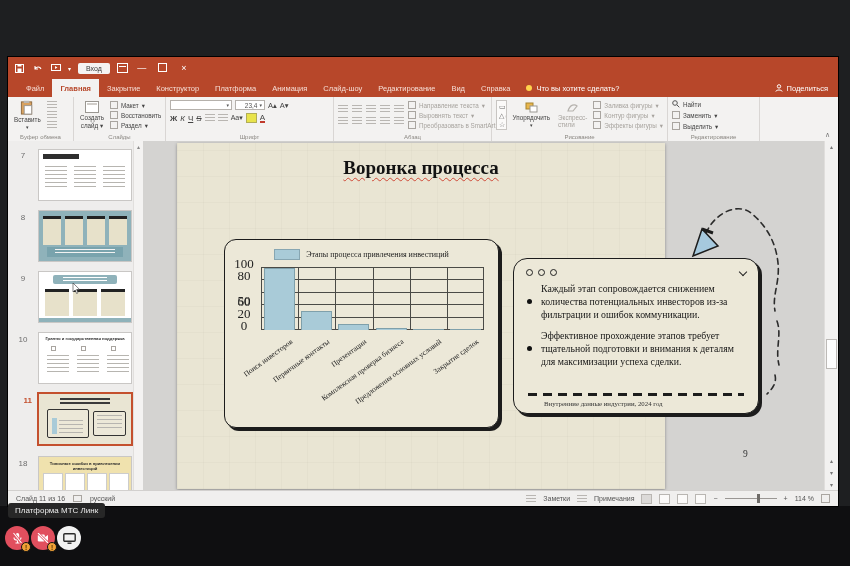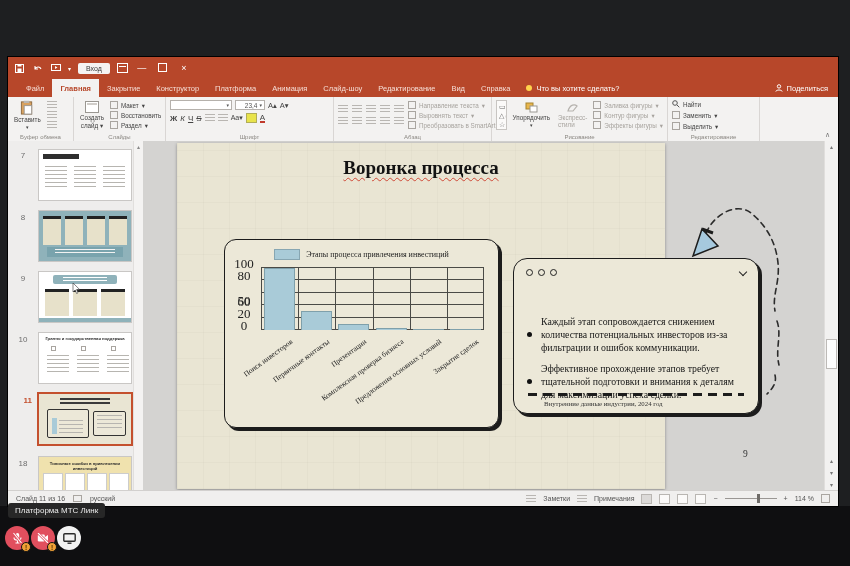--- a/index.html
+++ b/index.html
@@ -69,21 +69,21 @@
   .chart-plot{position:absolute;left:36px;right:14px;top:28px;height:62px;}
   .hgrid{position:absolute;left:0;right:0;height:1px;background:#4a4a46;}
   .vgrid{position:absolute;top:0;bottom:0;width:1px;background:#4a4a46;}
   .bar{position:absolute;bottom:0;background:var(--bar,#a9cbd8);border:1px solid rgba(50,80,90,.35);border-bottom:none;box-sizing:border-box;}
   .ytick{position:absolute;left:-30px;width:26px;text-align:center;font-size:13px;color:#222;}
   .chart-xlabels{position:absolute;left:36px;right:14px;top:93px;height:92px;}
   .xlab{position:absolute;width:130px;text-align:right;font-size:7.5px;color:#222;transform:rotate(-36deg);transform-origin:100% 0;white-space:nowrap;}
   .winrow{position:absolute;top:7px;left:12px;right:12px;height:12px;display:flex;align-items:center;gap:5px;}
   .circ{width:7px;height:7px;border-radius:50%;border:1.3px solid #222;box-sizing:border-box;}
   .chev{margin-left:auto;width:5px;height:5px;border-right:1.4px solid #222;border-bottom:1.4px solid #222;transform:rotate(45deg);}
-  .bullets{position:absolute;top:23px;left:13px;right:9px;margin-top:33px;}
+  .bullets{position:absolute;top:23px;left:13px;right:9px;}
   .bullet{display:flex;align-items:center;gap:9px;margin-bottom:8px;}
   .dot{width:5px;height:5px;border-radius:50%;background:#111;flex:0 0 auto;}
   .btext{font-size:9.8px;line-height:13px;color:#161616;}
   .divider{position:absolute;left:14px;right:14px;bottom:17px;height:2.6px;background:repeating-linear-gradient(90deg,#1c1c1c 0 9px,transparent 9px 15px);}
   .source{position:absolute;left:30px;bottom:6px;font-size:6.8px;color:#333;}
   .pagenum{position:absolute;left:566px;top:306px;font-size:9.5px;color:#333;}
   .doodle{position:absolute;left:0;top:0;pointer-events:none;}
 
   
   .tlines{background:repeating-linear-gradient(#b7b5b0 0 1px,transparent 1px 4px);}

